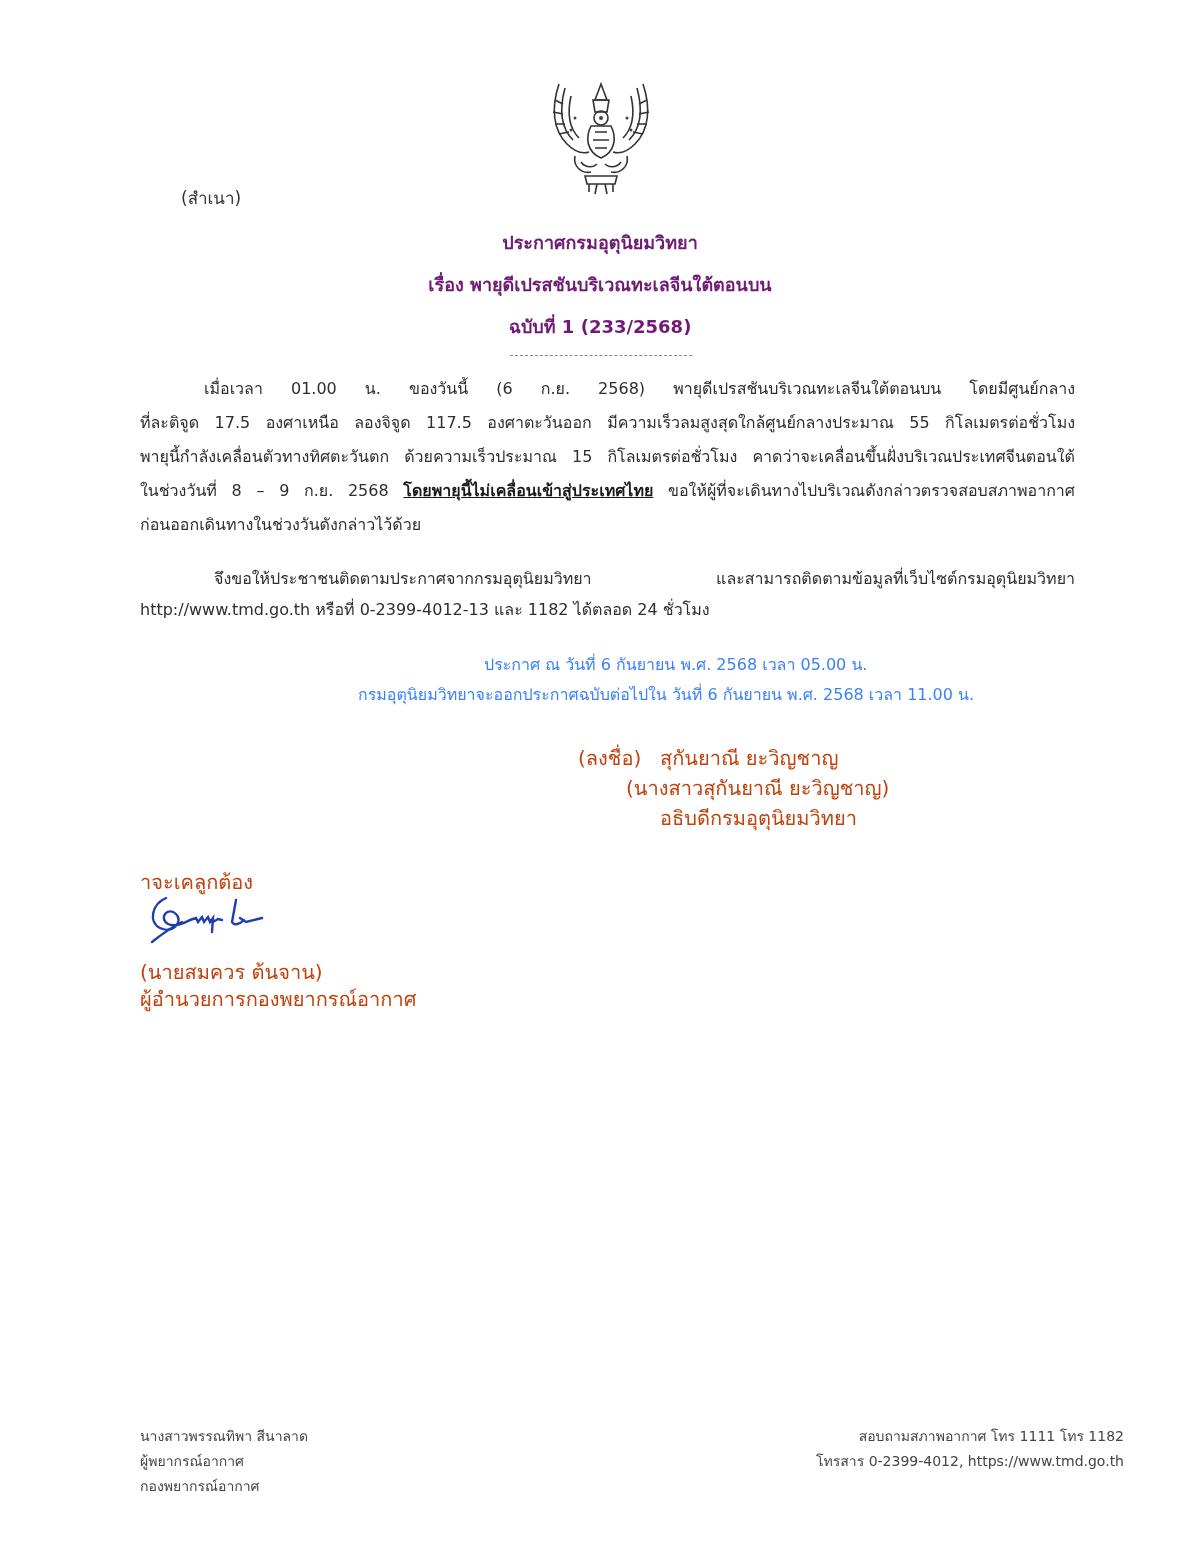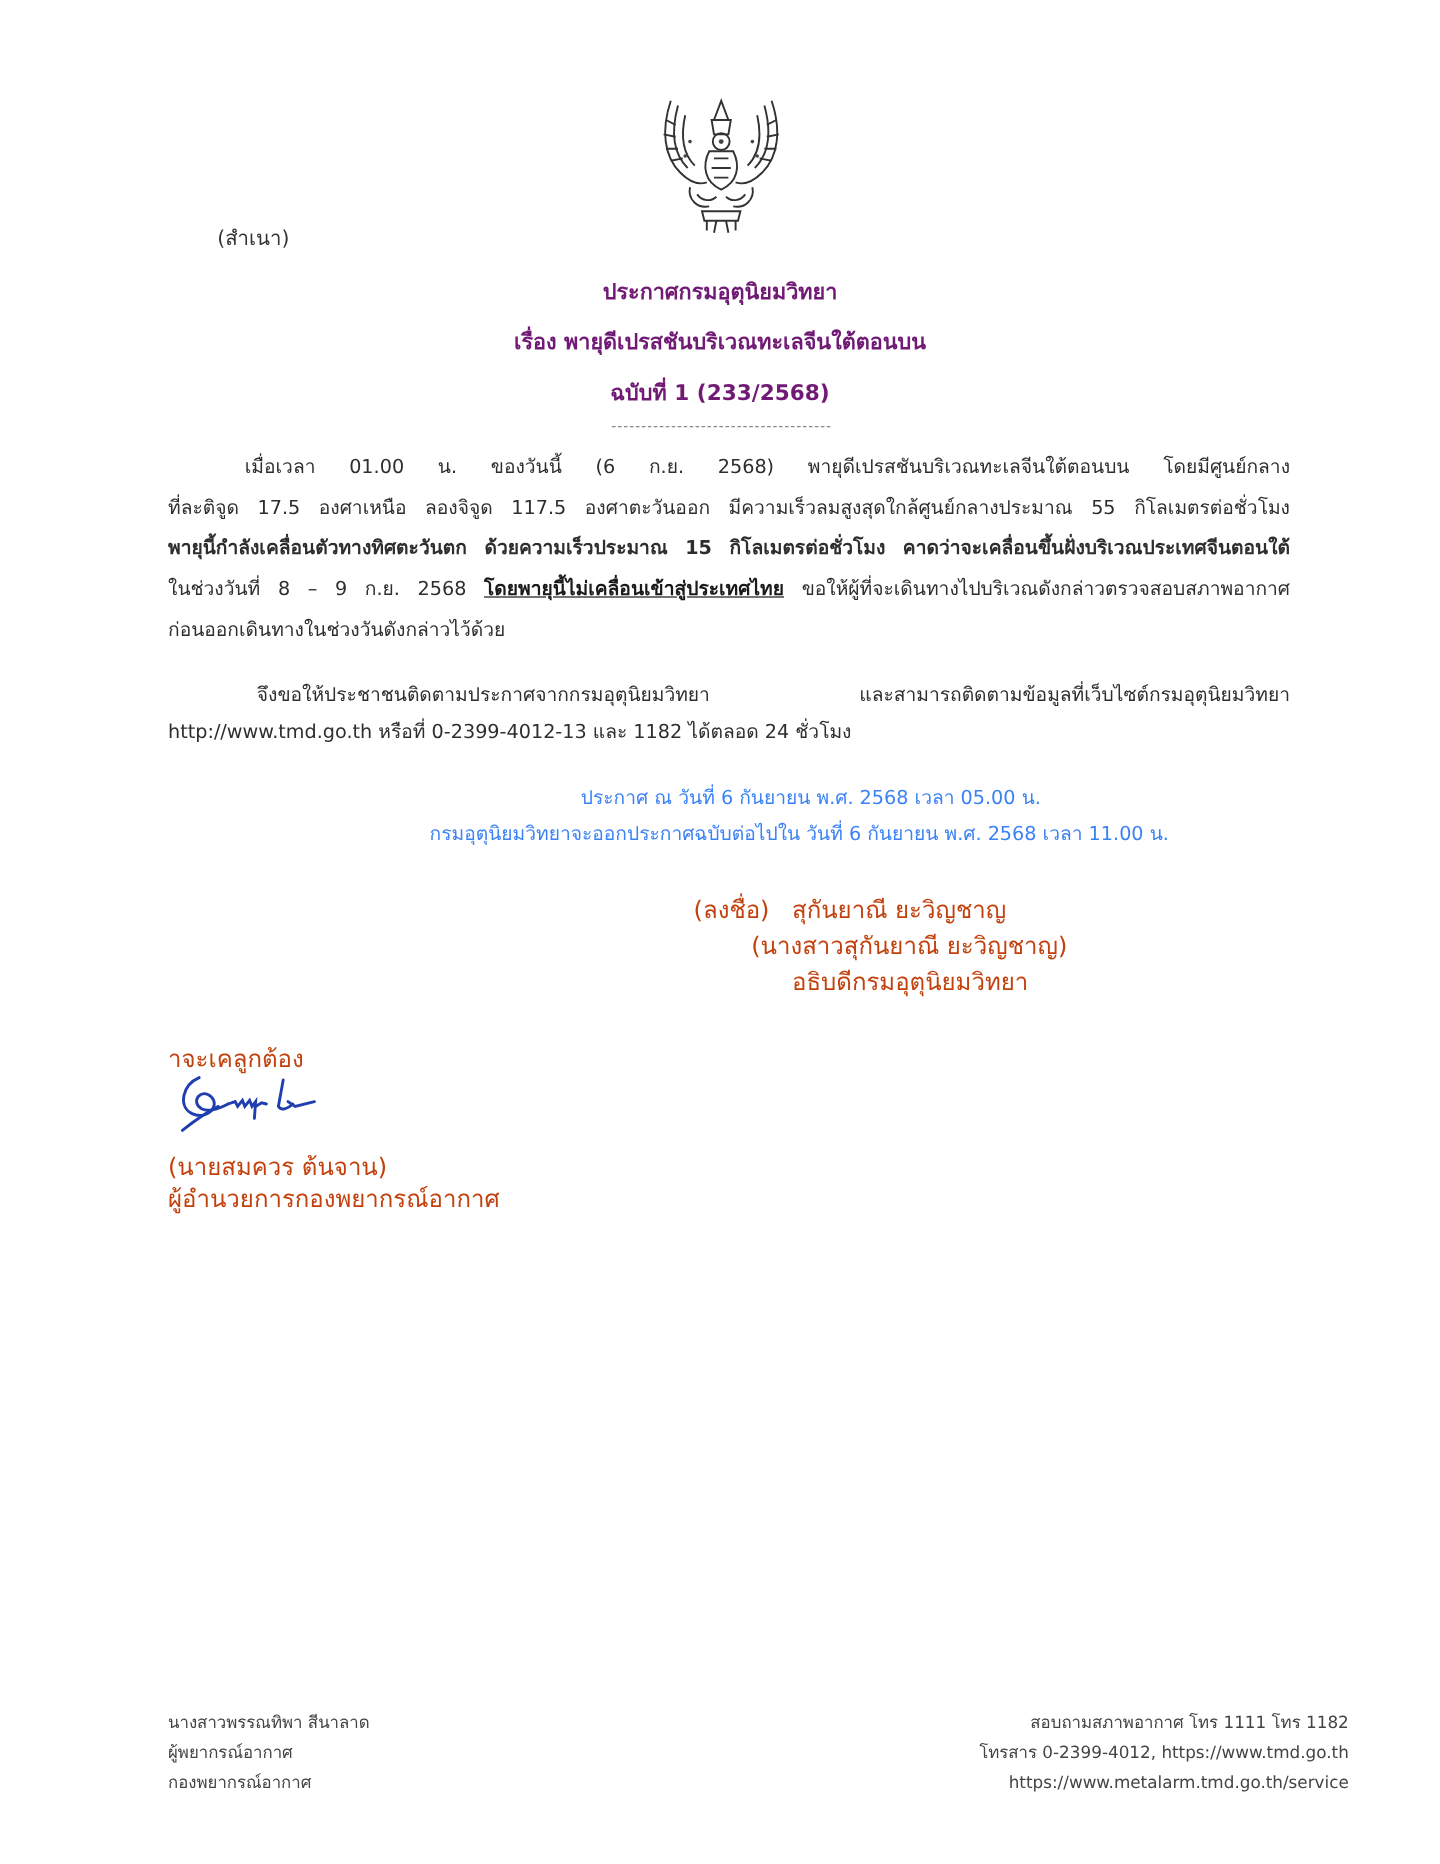--- a/index.html
+++ b/index.html
@@ -72,21 +72,21 @@
 <div class="abs copy-mark">(สำเนา)</div>
 
 <div class="abs title t1">ประกาศกรมอุตุนิยมวิทยา</div>
 <div class="abs title t2">เรื่อง พายุดีเปรสชันบริเวณทะเลจีนใต้ตอนบน</div>
 <div class="abs title t3">ฉบับที่ 1 (233/2568)</div>
 <div class="abs divider"></div>
 
 <div class="abs para1 body-line">
   <div class="ln" style="top:0; left:64px; width:871px; text-align:justify; text-align-last:justify;">เมื่อเวลา 01.00 น. ของวันนี้ (6 ก.ย. 2568) พายุดีเปรสชันบริเวณทะเลจีนใต้ตอนบน โดยมีศูนย์กลาง</div>
   <div class="ln justify" style="top:34px;">ที่ละติจูด 17.5 องศาเหนือ ลองจิจูด 117.5 องศาตะวันออก มีความเร็วลมสูงสุดใกล้ศูนย์กลางประมาณ 55 กิโลเมตรต่อชั่วโมง</div>
-  <div class="ln justify" style="top:68px;font-weight:bold;">พายุนี้กำลังเคลื่อนตัวทางทิศตะวันตก ด้วยความเร็วประมาณ 15 กิโลเมตรต่อชั่วโมง คาดว่าจะเคลื่อนขึ้นฝั่งบริเวณประเทศจีนตอนใต้</div>
+  <div class="ln justify" style="top:68px;">พายุนี้กำลังเคลื่อนตัวทางทิศตะวันตก ด้วยความเร็วประมาณ 15 กิโลเมตรต่อชั่วโมง คาดว่าจะเคลื่อนขึ้นฝั่งบริเวณประเทศจีนตอนใต้</div>
   <div class="ln justify" style="top:102px;"><span>ในช่วงวันที่ 8 – 9 ก.ย. 2568 </span><span class="bold-u">โดยพายุนี้ไม่เคลื่อนเข้าสู่ประเทศไทย</span><span> ขอให้ผู้ที่จะเดินทางไปบริเวณดังกล่าวตรวจสอบสภาพอากาศ</span></div>
   <div class="ln" style="top:136px;">ก่อนออกเดินทางในช่วงวันดังกล่าวไว้ด้วย</div>
 </div>
 
 <div class="abs para2 body-line">
   <div class="ln" style="top:0; left:74px; width:861px; text-align:justify; text-align-last:justify;">จึงขอให้ประชาชนติดตามประกาศจากกรมอุตุนิยมวิทยา และสามารถติดตามข้อมูลที่เว็บไซต์กรมอุตุนิยมวิทยา</div>
   <div class="ln" style="top:31px;">http://www.tmd.go.th หรือที่ 0-2399-4012-13 และ 1182 ได้ตลอด 24 ชั่วโมง</div>
 </div>
 
 <div class="abs issued" style="left:484px; top:652px;">ประกาศ ณ วันที่ 6 กันยายน พ.ศ. 2568 เวลา 05.00 น.</div>
@@ -112,14 +112,13 @@
 <div class="abs sig" style="left:140px; top:983px;">ผู้อำนวยการกองพยากรณ์อากาศ</div>
 
 <div class="abs footer footer-left">
   <div>นางสาวพรรณทิพา สีนาลาด</div>
   <div>ผู้พยากรณ์อากาศ</div>
   <div>กองพยากรณ์อากาศ</div>
 </div>
 <div class="abs footer footer-right">
   <div>สอบถามสภาพอากาศ โทร 1111 โทร 1182</div>
   <div>โทรสาร 0-2399-4012, https://www.tmd.go.th</div>
-  <div>https://www.metalarm.tmd.go.th/service</div>
 </div>
 
 </body></html>

